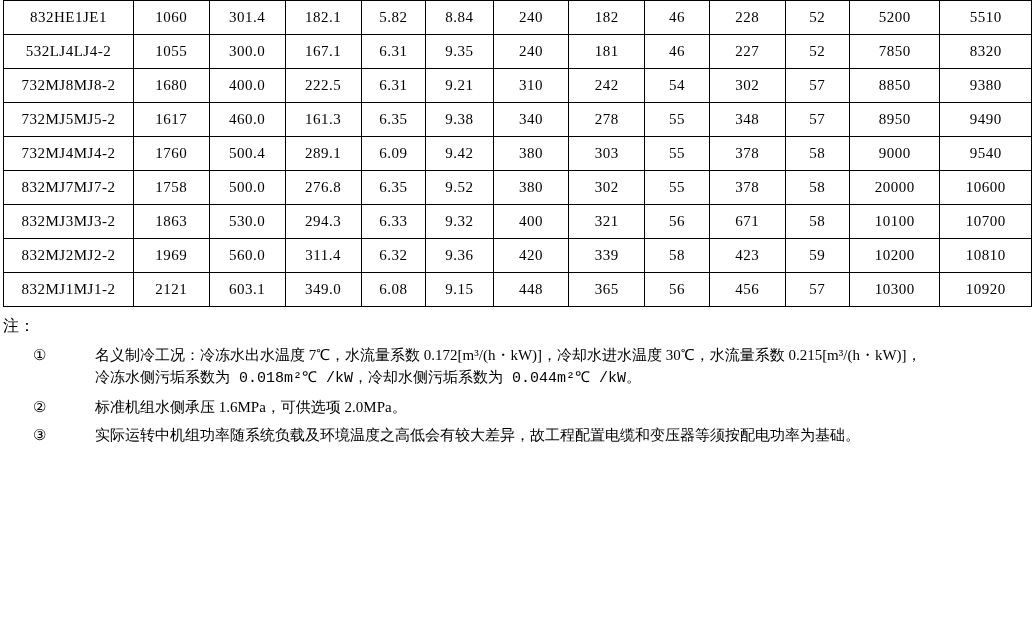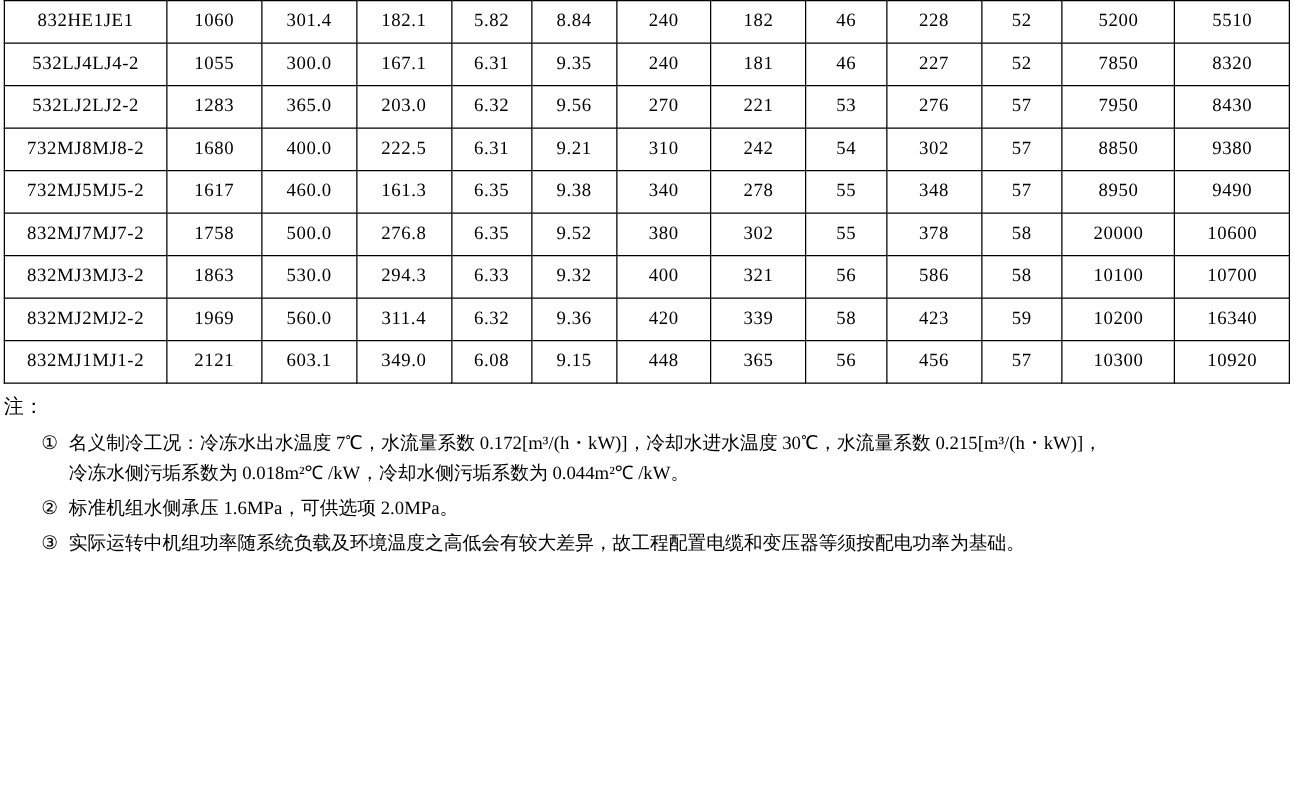--- a/index.html
+++ b/index.html
@@ -73,27 +73,29 @@
     margin-left: 30px;
     margin-top: 4px;
   }
   .note-num {
     width: 22px;
     flex: 0 0 22px;
     font-size: 15px;
   }
   .note-body {
     flex: 1 1 auto;
+    margin-left: 40px;
   }
   .note-line {
     display: block;
     white-space: nowrap;
   }
   .note-line.indent {
     padding-left: 0px;
+    font-family: Liberation Mono, monospace;
   }
 </style>
 </head>
 <body>
 
 <div class="page">
 
   <table class="spec">
     <colgroup>
       <col class="c0">
@@ -135,35 +137,20 @@
           <td>9.35</td>
           <td>240</td>
           <td>181</td>
           <td>46</td>
           <td>227</td>
           <td>52</td>
           <td>7850</td>
           <td>8320</td>
         </tr>
         <tr>
-          <td class="model">532LJ2LJ2-2</td>
-          <td>1283</td>
-          <td>365.0</td>
-          <td>203.0</td>
-          <td>6.32</td>
-          <td>9.56</td>
-          <td>270</td>
-          <td>221</td>
-          <td>53</td>
-          <td>276</td>
-          <td>57</td>
-          <td>7950</td>
-          <td>8430</td>
-        </tr>
-        <tr>
           <td class="model">732MJ8MJ8-2</td>
           <td>1680</td>
           <td>400.0</td>
           <td>222.5</td>
           <td>6.31</td>
           <td>9.21</td>
           <td>310</td>
           <td>242</td>
           <td>54</td>
           <td>302</td>
@@ -180,20 +167,35 @@
           <td>9.38</td>
           <td>340</td>
           <td>278</td>
           <td>55</td>
           <td>348</td>
           <td>57</td>
           <td>8950</td>
           <td>9490</td>
         </tr>
         <tr>
+          <td class="model">732MJ4MJ4-2</td>
+          <td>1760</td>
+          <td>500.4</td>
+          <td>289.1</td>
+          <td>6.09</td>
+          <td>9.42</td>
+          <td>380</td>
+          <td>303</td>
+          <td>55</td>
+          <td>378</td>
+          <td>58</td>
+          <td>9000</td>
+          <td>9540</td>
+        </tr>
+        <tr>
           <td class="model">832MJ7MJ7-2</td>
           <td>1758</td>
           <td>500.0</td>
           <td>276.8</td>
           <td>6.35</td>
           <td>9.52</td>
           <td>380</td>
           <td>302</td>
           <td>55</td>
           <td>378</td>
@@ -204,39 +206,39 @@
         <tr>
           <td class="model">832MJ3MJ3-2</td>
           <td>1863</td>
           <td>530.0</td>
           <td>294.3</td>
           <td>6.33</td>
           <td>9.32</td>
           <td>400</td>
           <td>321</td>
           <td>56</td>
-          <td>586</td>
+          <td>671</td>
           <td>58</td>
           <td>10100</td>
           <td>10700</td>
         </tr>
         <tr>
           <td class="model">832MJ2MJ2-2</td>
           <td>1969</td>
           <td>560.0</td>
           <td>311.4</td>
           <td>6.32</td>
           <td>9.36</td>
           <td>420</td>
           <td>339</td>
           <td>58</td>
           <td>423</td>
           <td>59</td>
           <td>10200</td>
-          <td>16340</td>
+          <td>10810</td>
         </tr>
         <tr>
           <td class="model">832MJ1MJ1-2</td>
           <td>2121</td>
           <td>603.1</td>
           <td>349.0</td>
           <td>6.08</td>
           <td>9.15</td>
           <td>448</td>
           <td>365</td>

